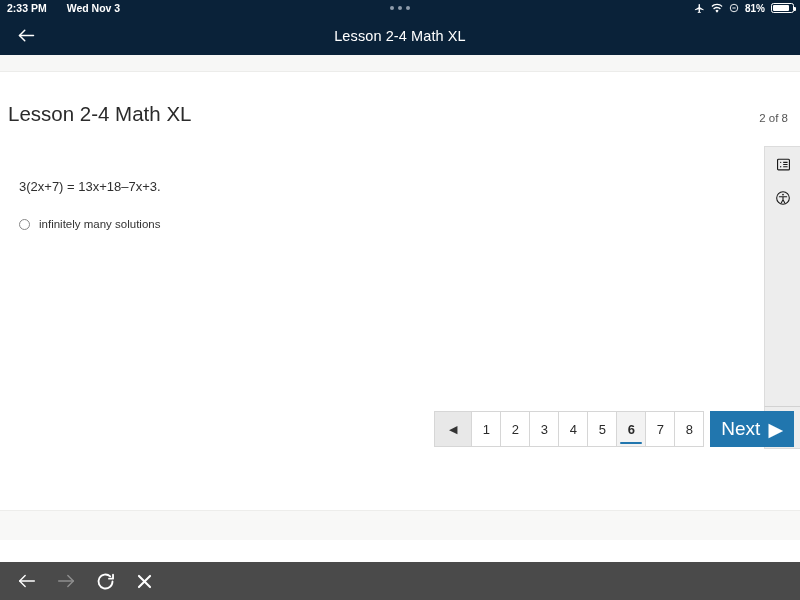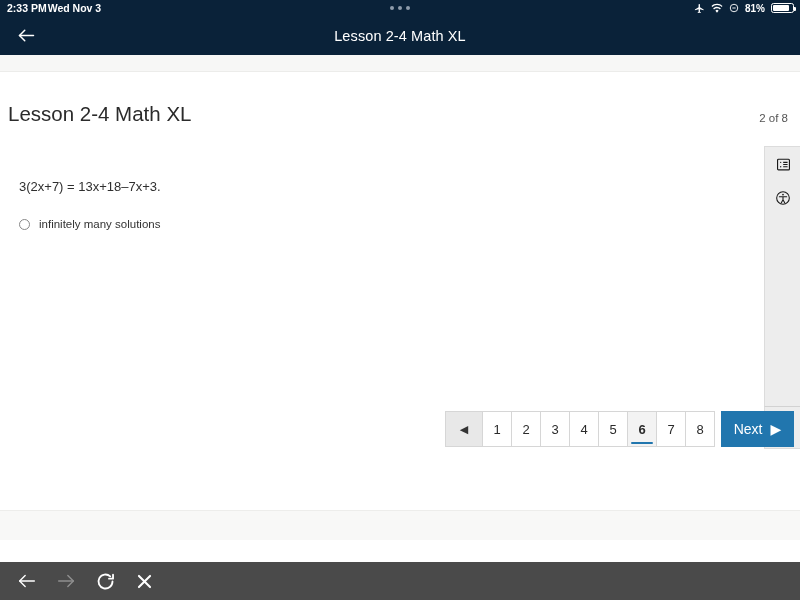--- a/index.html
+++ b/index.html
@@ -11,21 +11,21 @@
   }
   #app { position: relative; width: 800px; height: 600px; }
 
   
   .statusbar {
     position: absolute; top: 0; left: 0; width: 800px; height: 16px;
     background: #0a2239; color: #ffffff;
     display: flex; align-items: center;
     font-size: 10.5px; font-weight: bold;
   }
-  .status-left { display: flex; align-items: center; gap: 1px; padding-left: 7px; }
+  .status-left { display: flex; align-items: center; gap: 20px; padding-left: 7px; }
   .status-center { position: absolute; left: 0; right: 0; display: flex; justify-content: center; gap: 4px; }
   .dot { width: 4px; height: 4px; border-radius: 50%; background: #8e9bab; }
   .status-right {
     position: absolute; right: 6px; display: flex; align-items: center; gap: 6px;
     font-size: 10px; font-weight: bold;
   }
   .ic { display: inline-flex; align-items: center; }
   .batt { width: 23px; height: 10px; border: 1px solid #ffffff; border-radius: 2.5px; position: relative; }
   .batt::after { content: ""; position: absolute; right: -3px; top: 3px; width: 2px; height: 4px; background: #ffffff; border-radius: 0 1px 1px 0; }
   .batt i { position: absolute; left: 1px; top: 1px; bottom: 1px; width: 16px; background: #ffffff; border-radius: 1px; display: block; }
@@ -69,21 +69,21 @@
     border-left: none; display: flex; align-items: center; justify-content: center;
     font-size: 13px; color: #2b2b2b; cursor: pointer; position: relative;
   }
   .pg.prev { width: 38px; background: #e8e8e8; border-left: 1px solid #d6d6d6; color: #333333; font-size: 11px; }
   .pg.active { background: #f3f3f3; font-weight: bold; }
   .pg.active::after { content: ""; position: absolute; left: 3px; right: 3px; bottom: 2px; height: 2.5px; background: #2176ae; border-radius: 1px; }
   .pg-next {
     margin-left: 6px; height: 36px; min-width: 73px; padding: 0 11px;
     background: #2176ae; color: #ffffff; border: none;
     display: flex; align-items: center; justify-content: center; gap: 8px;
-    font-size: 14px; font-family: "Liberation Sans", sans-serif; cursor: pointer;
+    font-size: 19px; font-family: "Liberation Sans", sans-serif; cursor: pointer;
   }
 
   
   .toolbar { position: absolute; top: 562px; left: 0; width: 800px; height: 38px; background: #4a4a4a; display: flex; align-items: center; gap: 13px; padding-left: 14px; }
   .tb { width: 26px; height: 26px; display: flex; align-items: center; justify-content: center; cursor: pointer; }
   .gap-white { position: absolute; top: 560px; left: 0; width: 800px; height: 2px; background: #ffffff; }
 </style>
 </head>
 <body>
 

